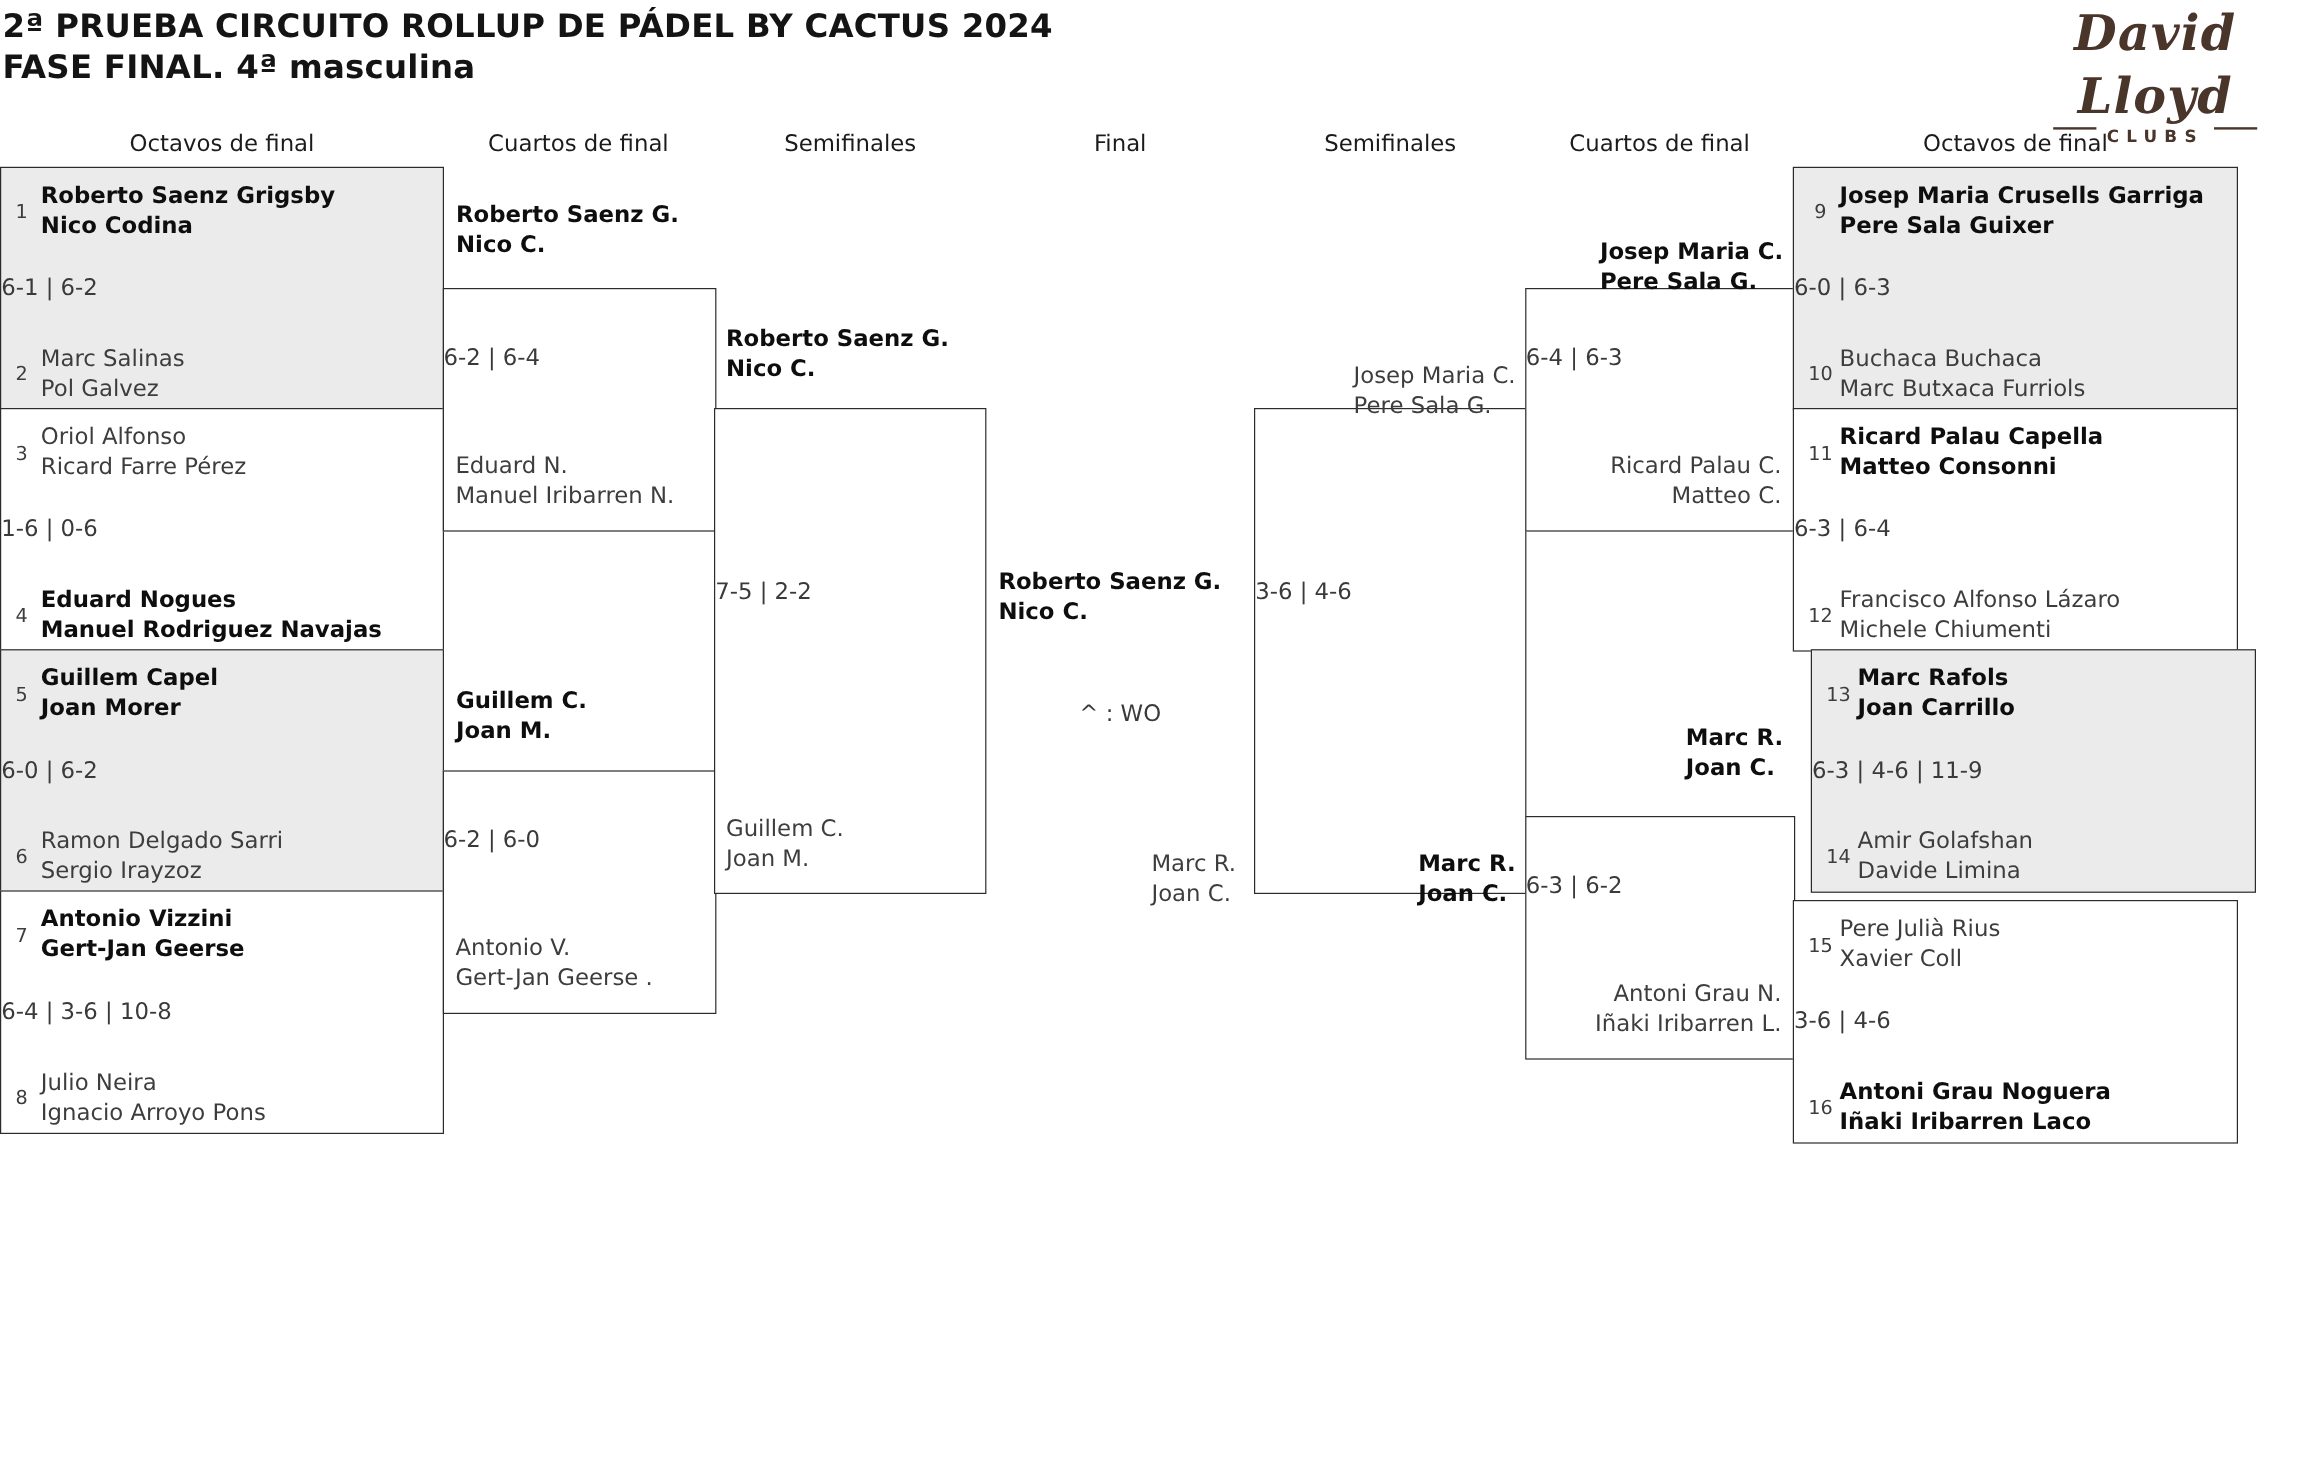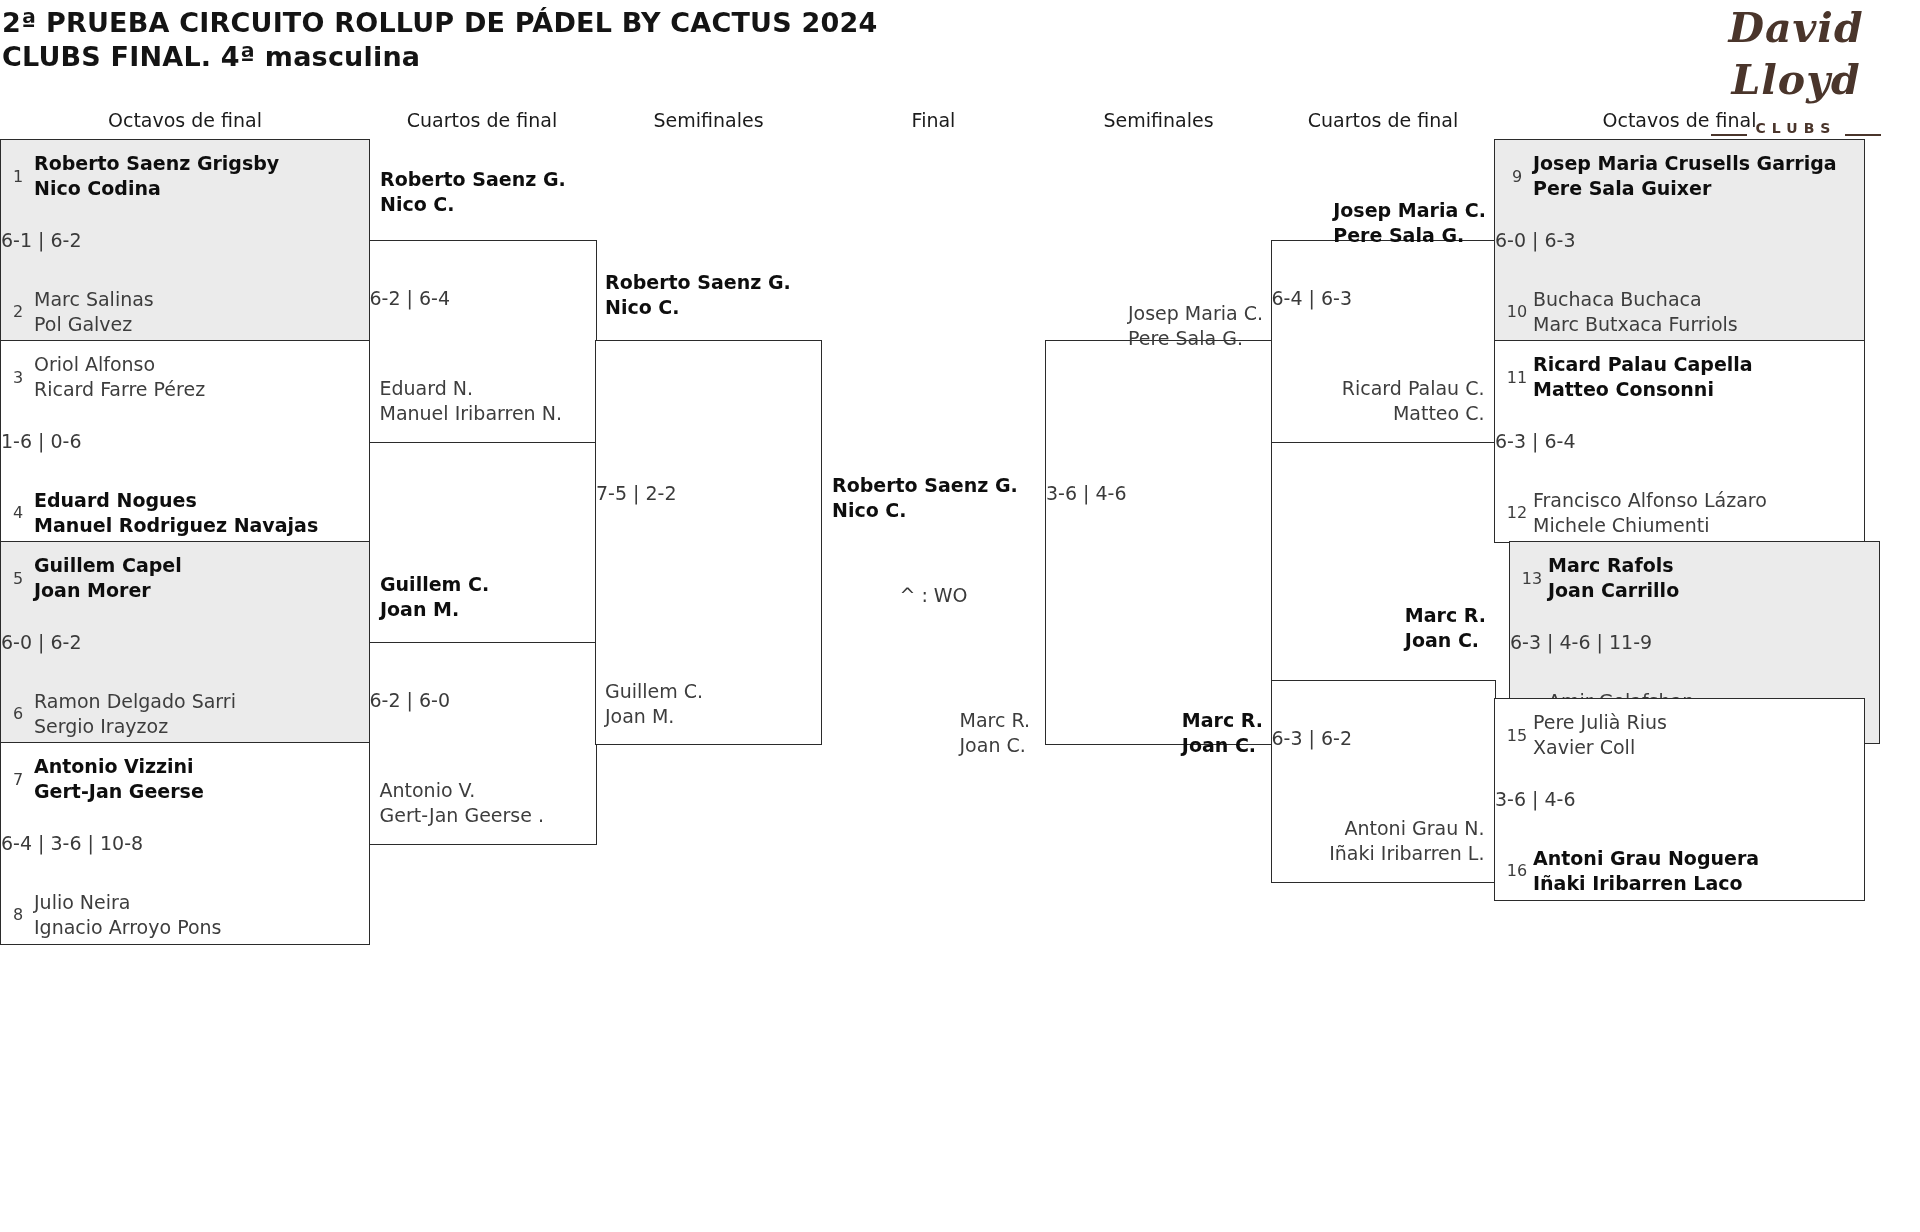--- a/index.html
+++ b/index.html
@@ -11,21 +11,21 @@
   .stage{position:absolute;inset:0;}
 
   
   .title{position:absolute;left:2px;top:6px;font-size:27px;line-height:34px;
          font-weight:bold;color:#141414;letter-spacing:0.2px;}
 
   
   .logo{position:absolute;top:2px;right:14px;width:220px;text-align:center;color:#4a352b;}
   .logo-brand{font-family:"DejaVu Serif","Liberation Serif",serif;font-style:italic;
               font-weight:bold;font-size:41px;line-height:52px;letter-spacing:1px;}
-  .logo-sub{display:flex;align-items:flex-end;justify-content:center;gap:9px;margin-top:14px;}
+  .logo-sub{display:flex;align-items:flex-start;justify-content:center;gap:9px;margin-top:0;}
   .logo-line{width:36px;height:2px;background:#4a352b;}
   .logo-clubs{font-size:14px;font-weight:bold;letter-spacing:6px;}
 
   
   .rh{position:absolute;top:108px;font-size:19px;line-height:24px;color:#1b1b1b;text-align:center;}
 
   
   .box{position:absolute;border:1.5px solid #2b2b2b;box-sizing:border-box;background:#ffffff;}
   .box.grey{background:#ebebeb;}
 
@@ -54,21 +54,21 @@
   .note{position:absolute;left:822px;width:223px;top:584px;text-align:center;
         font-size:19px;color:#3a3a3a;}
 </style>
 </head>
 <body>
 
 <div class="stage">
 
   <div class="title">
     <div>2ª PRUEBA CIRCUITO ROLLUP DE PÁDEL BY CACTUS 2024</div>
-    <div>CLUBS FINAL. 4ª masculina</div>
+    <div>FASE FINAL. 4ª masculina</div>
   </div>
 
   <div class="logo">
     <div class="logo-brand">David Lloyd</div>
     <div class="logo-sub">
       <span class="logo-line"></span>
       <span class="logo-clubs">CLUBS</span>
       <span class="logo-line"></span>
     </div>
   </div>
@@ -238,21 +238,21 @@
     <div class="scr">6-3 | 4-6 | 11-9</div>
     <div class="trow bot">
       <span class="seed">14</span>
       <div class="nm">
         <div>Amir Golafshan</div>
         <div>Davide Limina</div>
       </div>
     </div>
   </div>
 
-  <div class="box r" style="left:1494px;top:698px;width:371px;height:202.5px;">
+  <div class="box r" style="left:1494px;top:750px;width:371px;height:202.5px;">
     <div class="trow top">
       <span class="seed">15</span>
       <div class="nm">
         <div>Pere Julià Rius</div>
         <div>Xavier Coll</div>
       </div>
     </div>
     <div class="scr">3-6 | 4-6</div>
     <div class="trow bot">
       <span class="seed">16</span>

